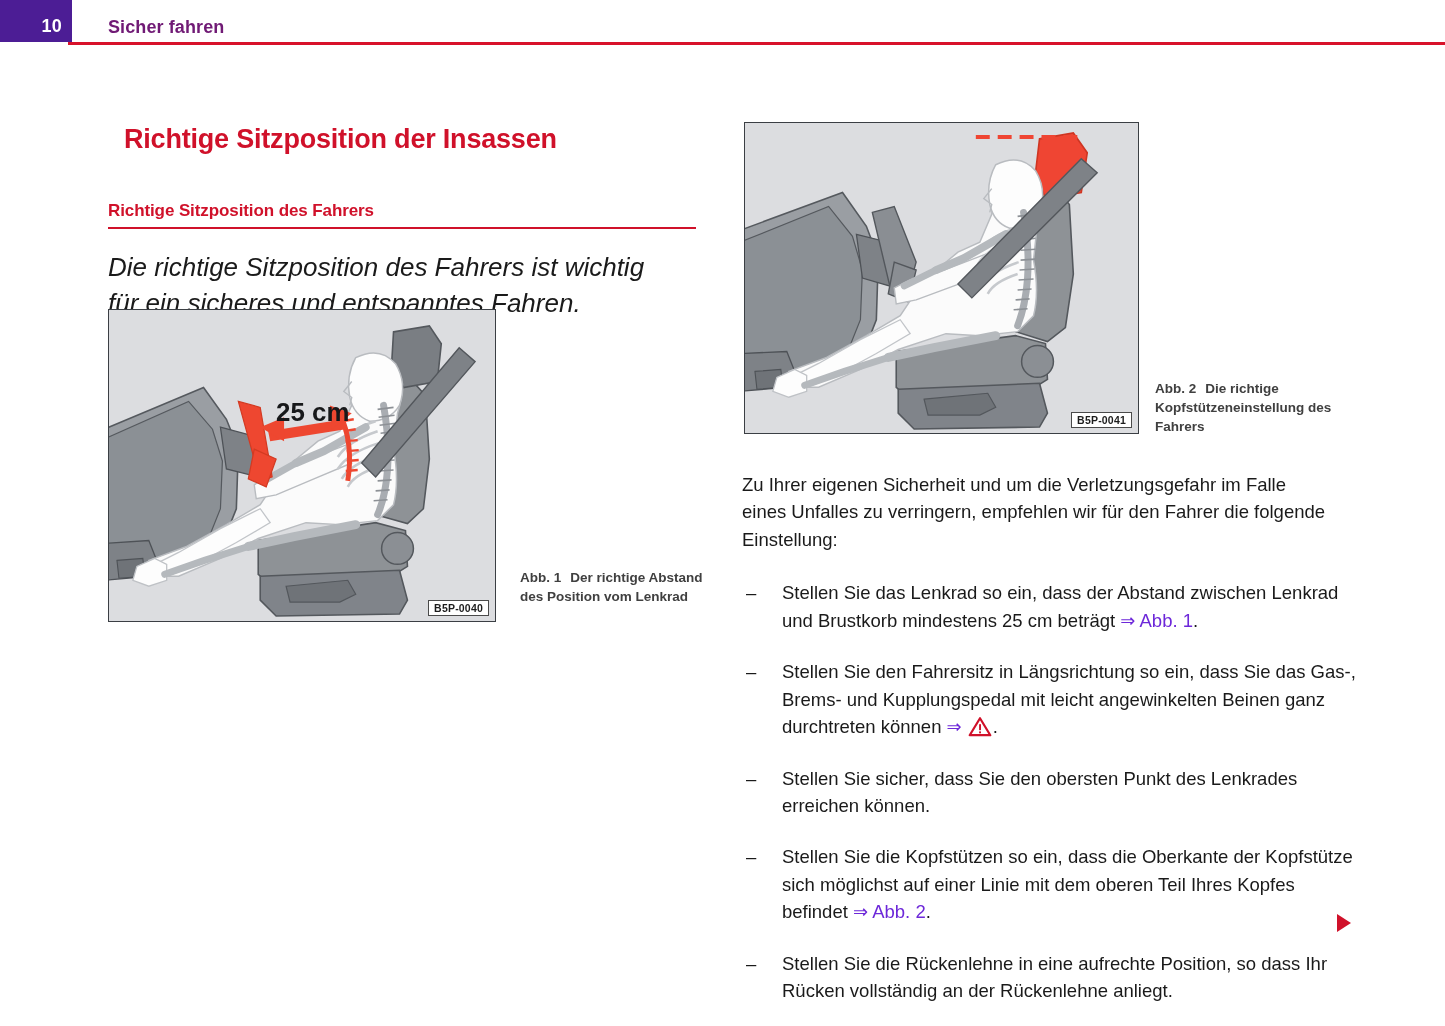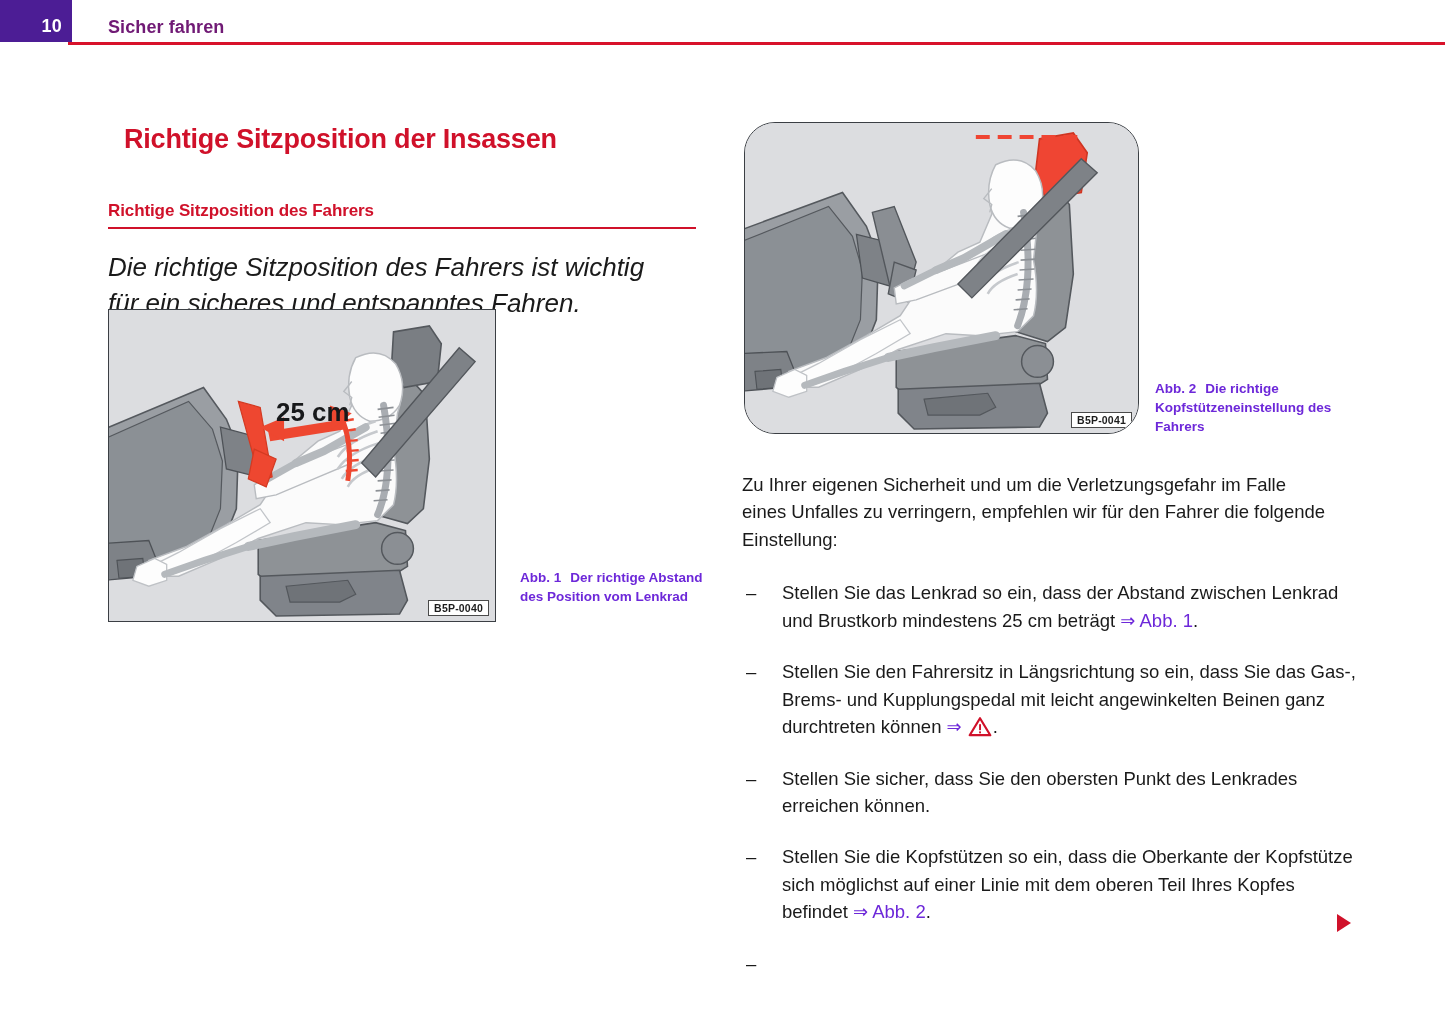--- a/index.html
+++ b/index.html
@@ -122,21 +122,20 @@
     top: 309px;
     width: 388px;
     height: 313px;
   }
   .fig2-box {
     position: absolute;
     left: 744px;
     top: 122px;
     width: 395px;
     height: 312px;
-    border-radius: 31px;
   }
   .fig-code {
     position: absolute;
     right: 6px;
     bottom: 5px;
     background: #ffffff;
     border: 1px solid #4a4a4a;
     font-size: 10.5px;
     font-weight: bold;
     color: #1c1c1c;
@@ -149,21 +148,21 @@
     left: 0;
     top: 0;
     width: 100%;
     height: 100%;
     display: block;
   }
 
   
   .caption {
     position: absolute;
-    color: #6d28d9;
+    color: #404040;
     font-size: 13.5px;
     font-weight: bold;
     line-height: 1.42;
   }
   .cap1 {
     left: 520px;
     top: 568px;
     width: 190px;
   }
   .cap2 {
@@ -455,20 +454,21 @@
         <span>Stellen Sie sicher, dass Sie den obersten Punkt des Lenkrades erreichen können.</span>
       </li>
 
       <li class="bullet">
         <span class="dash">–</span>
         <span>Stellen Sie die Kopfstützen so ein, dass die Oberkante der Kopfstütze sich möglichst auf einer Linie mit dem oberen Teil Ihres Kopfes befindet </span><span class="ref"><span class="arrow-glyph">⇒</span><span> Abb. 2</span></span><span>.</span>
       </li>
 
       <li class="bullet">
         <span class="dash">–</span>
+        <span>Stellen Sie die Rückenlehne in eine aufrechte Position, so dass Ihr Rücken vollständig an der Rückenlehne anliegt.</span>
       </li>
 
     </ul>
   </div>
 
   <div class="cont-arrow"></div>
 
 </div>
 
 </body></html>

